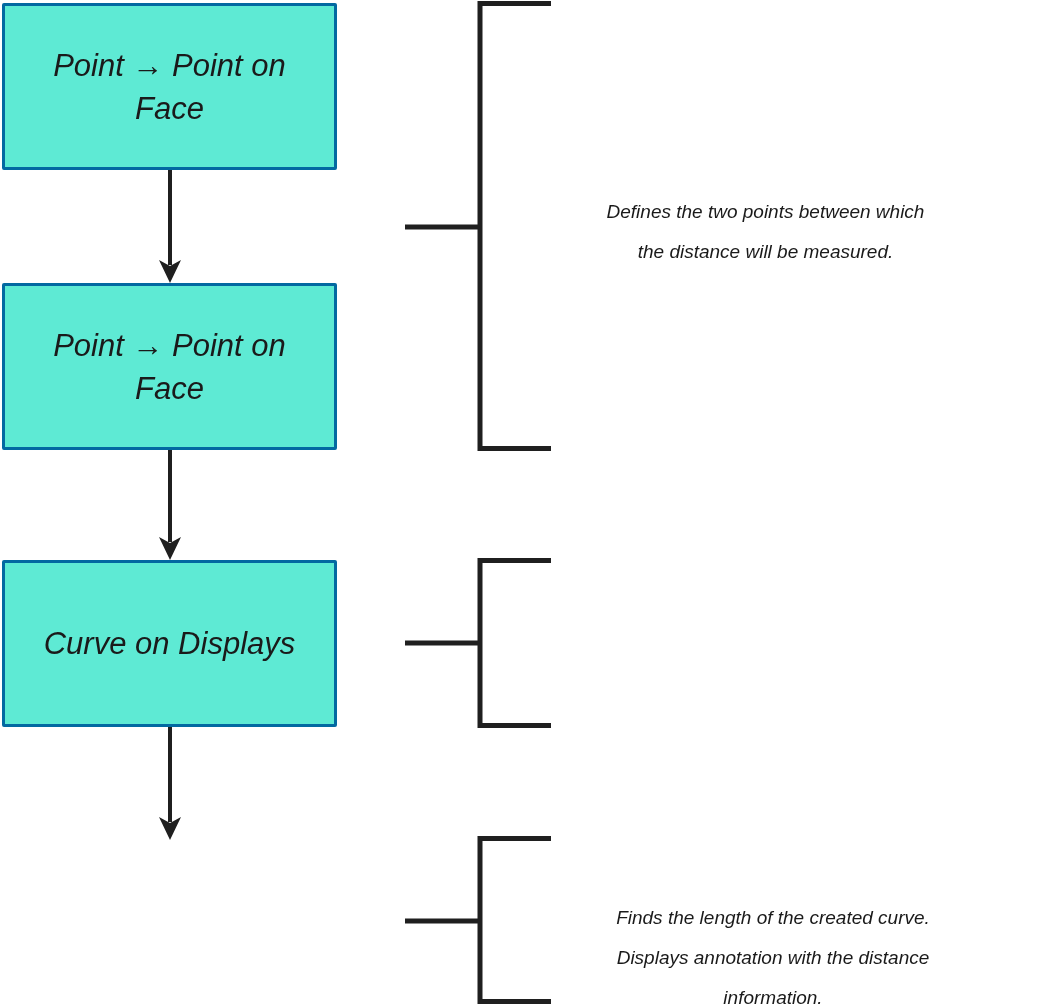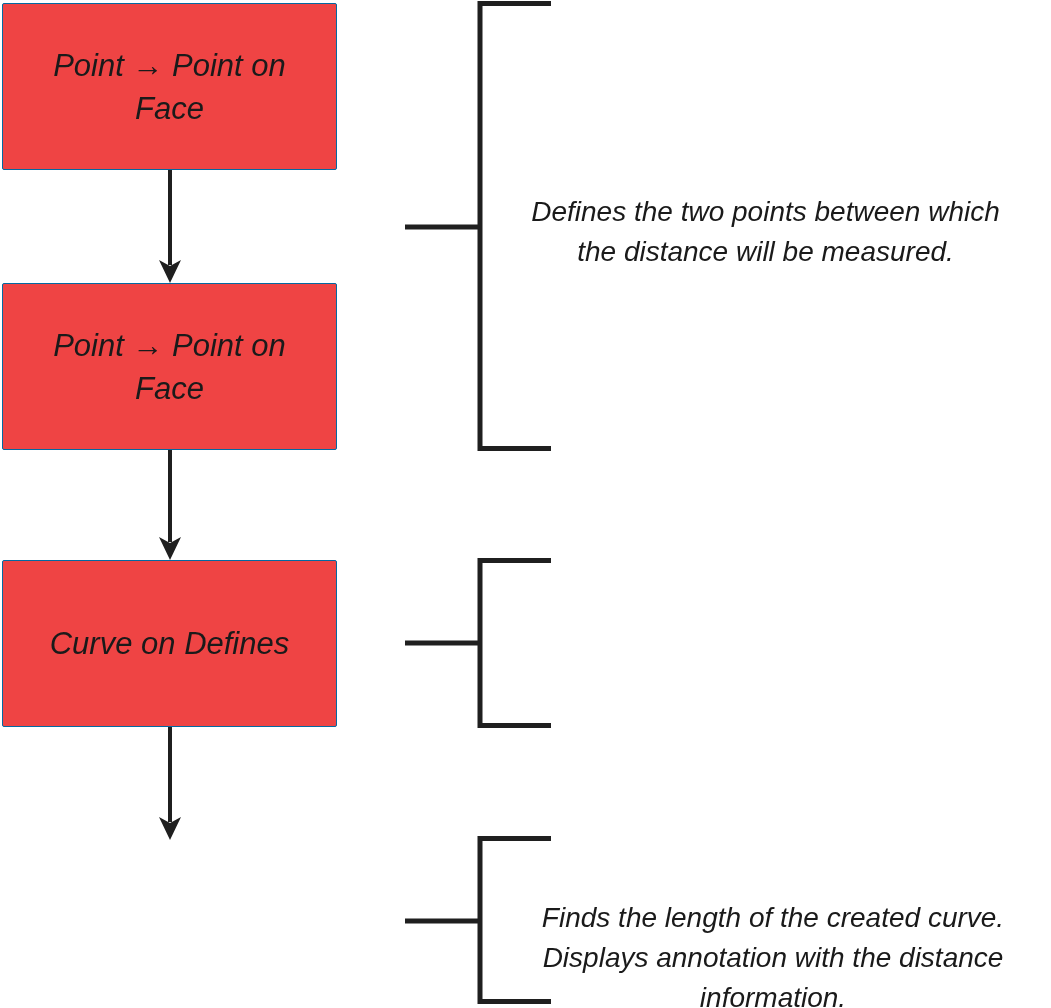--- a/index.html
+++ b/index.html
@@ -10,42 +10,42 @@
     background: #ffffff;
     overflow: hidden;
     font-family: "Liberation Sans", sans-serif;
   }
   .box {
     position: absolute;
     left: 2px;
     width: 335px;
     height: 167px;
     box-sizing: border-box;
-    background: #ef4444;
-    border: 1px solid #0369a1;
+    background: #5eead4;
+    border: 3px solid #0369a1;
     border-radius: 2px;
     display: flex;
     align-items: center;
     justify-content: center;
     text-align: center;
   }
   .box-label {
     font-style: italic;
     font-size: 31px;
     line-height: 43px;
     color: #1a1a1a;
     white-space: pre-line;
   }
   .arrow { position: absolute; left: 157px; width: 26px; }
   .bracket { position: absolute; left: 405px; width: 146px; }
   .annotation {
     position: absolute;
     text-align: center;
     font-style: italic;
-    font-size: 28px;
+    font-size: 19px;
     line-height: 40px;
     color: #1a1a1a;
     white-space: pre-line;
   }
 </style>
 </head>
 <body>
 
 <div class="canvas">
 
@@ -53,21 +53,21 @@
     <span class="box-label">Point → Point on
 Face</span>
   </div>
 
   <div class="box" style="top:283px;">
     <span class="box-label">Point → Point on
 Face</span>
   </div>
 
   <div class="box" style="top:560px;">
-    <span class="box-label">Curve on Defines</span>
+    <span class="box-label">Curve on Displays</span>
   </div>
 
 
   <svg class="arrow" style="top:170px;" width="26" height="113" viewBox="0 0 26 113">
     <line x1="13" y1="0" x2="13" y2="95" stroke="#1f1f1f" stroke-width="4"></line>
     <polygon points="13,113 2,90 13,96 24,90" fill="#1f1f1f"></polygon>
   </svg>
 
   <svg class="arrow" style="top:450px;" width="26" height="110" viewBox="0 0 26 110">
     <line x1="13" y1="0" x2="13" y2="92" stroke="#1f1f1f" stroke-width="4"></line>

